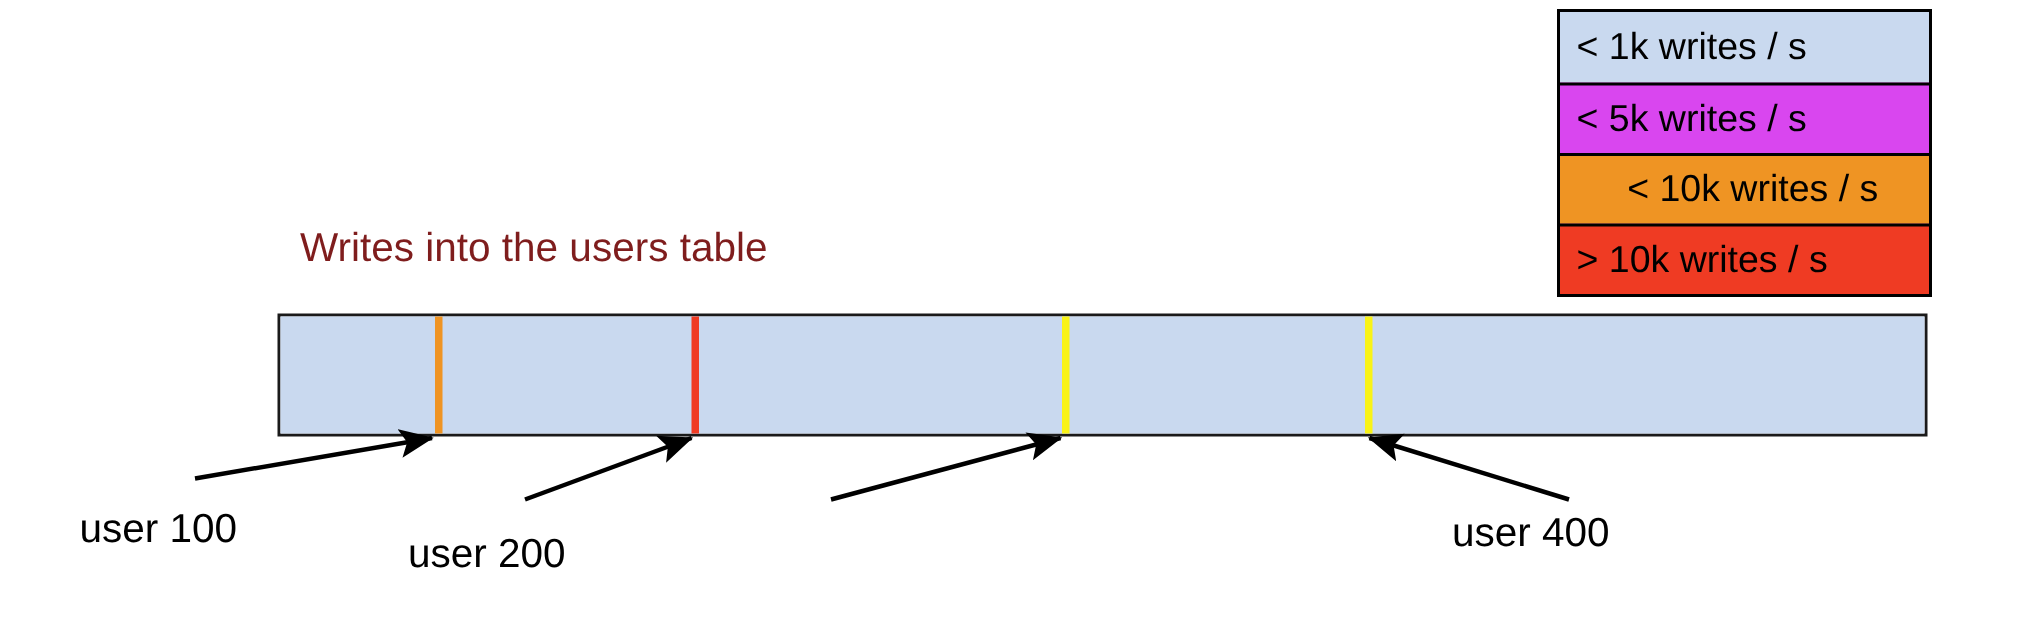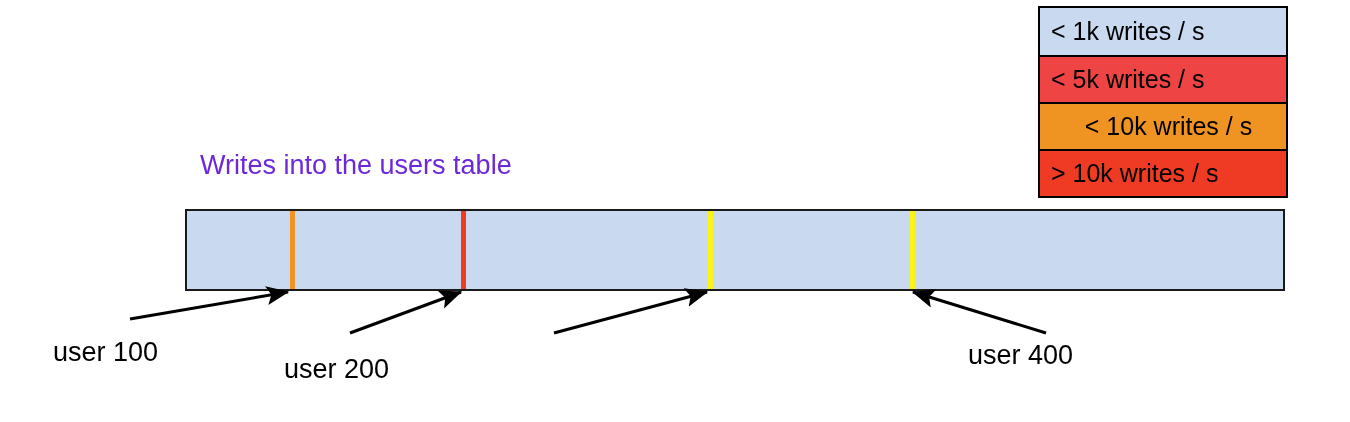--- a/index.html
+++ b/index.html
@@ -62,21 +62,21 @@
     bottom: 0;
     width: 5px;
   }
 
   
   #chart-title {
     position: absolute;
     left: 200px;
     top: 150px;
     font-size: 27px;
-    color: #6d28d9;
+    color: #7f1d1d;
     white-space: nowrap;
   }
 
   
   .user-label {
     position: absolute;
     font-size: 27px;
     color: #000000;
     white-space: nowrap;
   }
@@ -93,21 +93,21 @@
 </style>
 </head>
 <body>
 
 <div id="canvas">
 
   <div id="legend">
     <div class="legend-row" style="background: rgb(201, 217, 239);">
       <span>&lt; 1k writes / s</span>
     </div>
-    <div class="legend-row" style="background: #ef4444;">
+    <div class="legend-row" style="background: #d946ef;">
       <span>&lt; 5k writes / s</span>
     </div>
     <div class="legend-row" style="background: rgb(239, 148, 35); justify-content: center;">
       <span>&lt; 10k writes / s</span>
     </div>
     <div class="legend-row" style="background: rgb(239, 59, 35); text-align: right;">
       <span>&gt; 10k writes / s</span>
     </div>
   </div>
 
@@ -129,16 +129,16 @@
     </defs>
     <g id="arrow-group" stroke="#000000" stroke-width="3" fill="none" marker-end="url(#ah)">
         <line x1="130" y1="319" x2="288" y2="292"></line>
         <line x1="350" y1="333" x2="461" y2="292"></line>
         <line x1="554" y1="333" x2="707" y2="292"></line>
         <line x1="1046" y1="333" x2="913" y2="292"></line>
       </g>
   </svg>
 
   <div class="user-label" style="left: 53px; top: 337px;">user 100</div>
-  <div class="user-label" style="left: 272px; top: 354px; margin-left: 12px;">user 200</div>
+  <div class="user-label" style="left: 272px; top: 354px;">user 200</div>
   <div class="user-label" style="left: 968px; top: 340px;">user 400</div>
 
 </div>
 
 </body></html>

